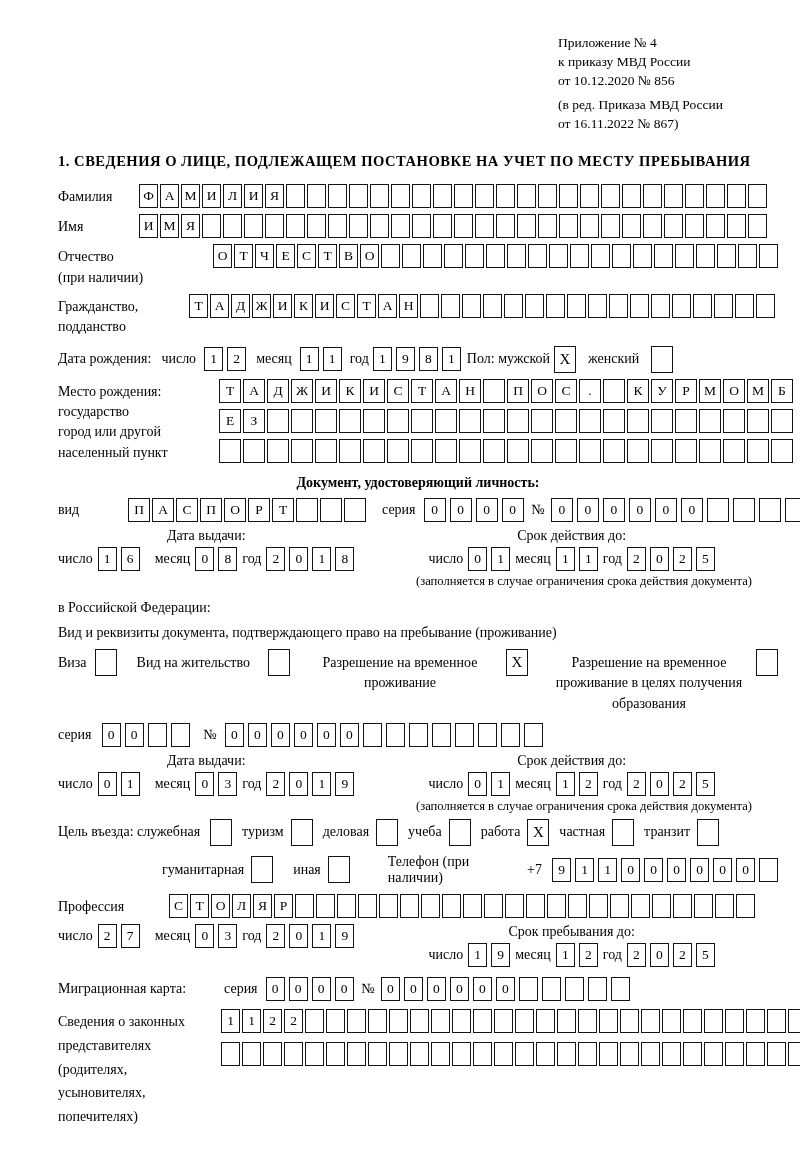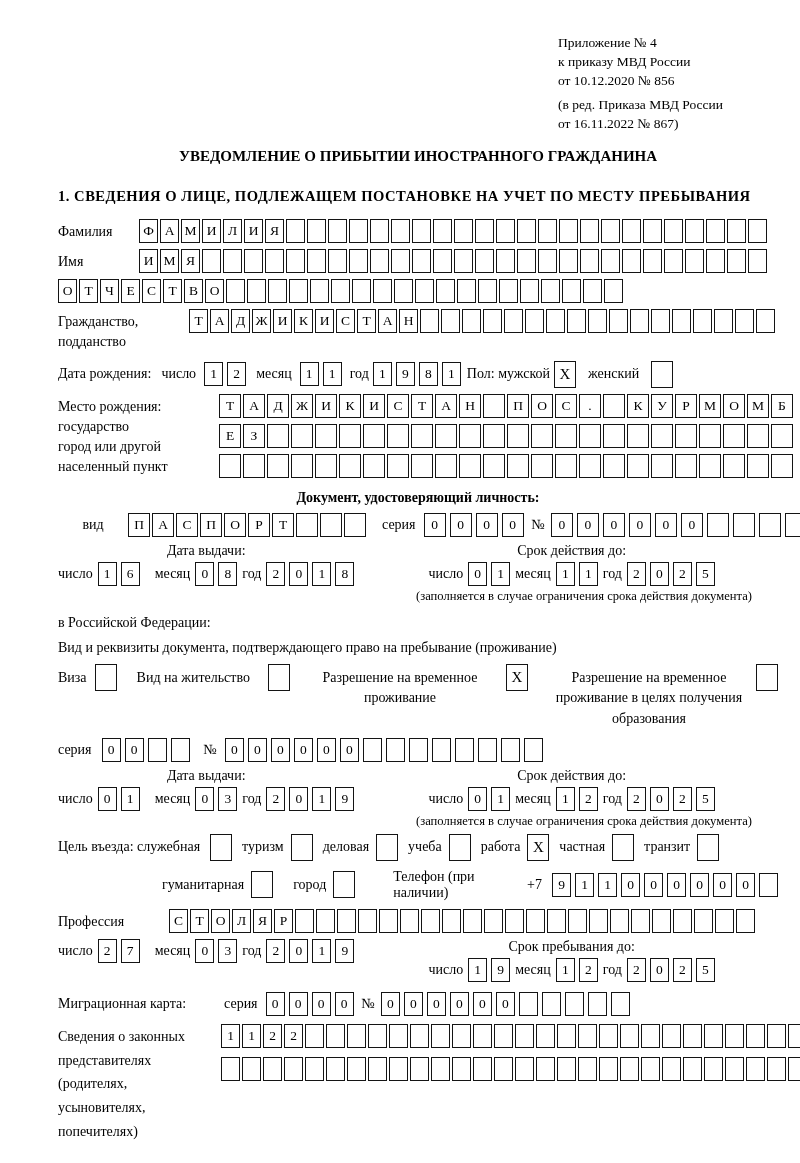--- a/index.html
+++ b/index.html
@@ -17,21 +17,21 @@
   .frow{display:flex;align-items:flex-start;margin-bottom:6px;gap:11px;}
   .flabel{flex:0 0 auto;padding-top:3px;line-height:1.45;}
   .cells{display:flex;gap:2px;}
   .cell{flex:0 0 auto;width:19px;height:24px;border:1.6px solid #141414;box-sizing:border-box;
         display:flex;align-items:center;justify-content:center;font-size:13.5px;background:#fff;}
   .wide .cell{width:22px;}
   .digits{gap:4px;}
   .cellstack .cells{margin-bottom:6px;}
   .checkbox{flex:0 0 auto;width:22px;height:27px;border:1.7px solid #141414;box-sizing:border-box;
         display:flex;align-items:center;justify-content:center;font-size:15px;background:#fff;}
-  .inline-row{display:flex;align-items:center;margin-bottom:6px;text-align:center;}
+  .inline-row{display:flex;align-items:center;margin-bottom:6px;}
   .inline-row>*{flex:0 0 auto;}
   .doc-heading{text-align:center;font-weight:bold;font-size:14px;margin:2px 0 7px;}
   .dates-flex{display:flex;margin-top:4px;}
   .dg-title{text-align:center;margin-bottom:3px;}
   .dg-fields{display:flex;align-items:center;gap:5px;}
   .dg-right{margin-left:74px;}
   .note{font-size:12.6px;text-align:right;padding-right:26px;margin:3px 0 5px;}
   .para{font-size:14px;line-height:1.8;margin-top:6px;}
   .rvp-row{display:flex;align-items:flex-start;margin:4px 0 9px;}
   .rvp-item{display:flex;align-items:flex-start;gap:8px;}
@@ -51,21 +51,20 @@
     <div>к приказу МВД России</div>
     <div>от 10.12.2020 № 856</div>
     <div class="amendment">
       <div>(в ред. Приказа МВД России</div>
       <div>от 16.11.2022 № 867)</div>
     </div>
   </div>
 
 
   <div class="title">
-    <div>УВЕДОМЛЕНИЕ О ПРИБЫТИИ ИНОСТРАННОГО ГРАЖДАНИНА</div>
   </div>
 
   <div class="sec-heading">1. СВЕДЕНИЯ О ЛИЦЕ, ПОДЛЕЖАЩЕМ ПОСТАНОВКЕ НА УЧЕТ ПО МЕСТУ ПРЕБЫВАНИЯ</div>
 
   <div class="rows">
 
     <div class="frow">
       <div class="flabel" style="width:70px;">Фамилия</div>
       <div class="cells">
           <span class="cell">Ф</span>
@@ -131,20 +130,24 @@
           <span class="cell"></span>
           <span class="cell"></span>
           <span class="cell"></span>
           <span class="cell"></span>
           <span class="cell"></span>
           <span class="cell"></span>
         </div>
     </div>
 
     <div class="frow">
+      <div class="flabel" style="width:144px;">
+        <span class="lbl2">Отчество</span>
+        <span class="lbl2">(при наличии)</span>
+      </div>
       <div class="cells">
           <span class="cell">О</span>
           <span class="cell">Т</span>
           <span class="cell">Ч</span>
           <span class="cell">Е</span>
           <span class="cell">С</span>
           <span class="cell">Т</span>
           <span class="cell">В</span>
           <span class="cell">О</span>
           <span class="cell"></span>
@@ -533,21 +536,21 @@
         <span class="checkbox"></span>
       </span>
     </div>
 
     <div class="purpose-row" style="margin-left:104px;">
       <span class="opt">
         <span>гуманитарная</span>
         <span class="checkbox"></span>
       </span>
       <span class="opt" style="margin-left:10px;">
-        <span>город</span>
+        <span>иная</span>
         <span class="checkbox"></span>
       </span>
       <span style="margin-left:28px;">Телефон (при наличии)</span>
       <span style="margin-left:26px;">+7</span>
       <span class="cells digits">
           <span class="cell">9</span>
           <span class="cell">1</span>
           <span class="cell">1</span>
           <span class="cell">0</span>
           <span class="cell">0</span>

